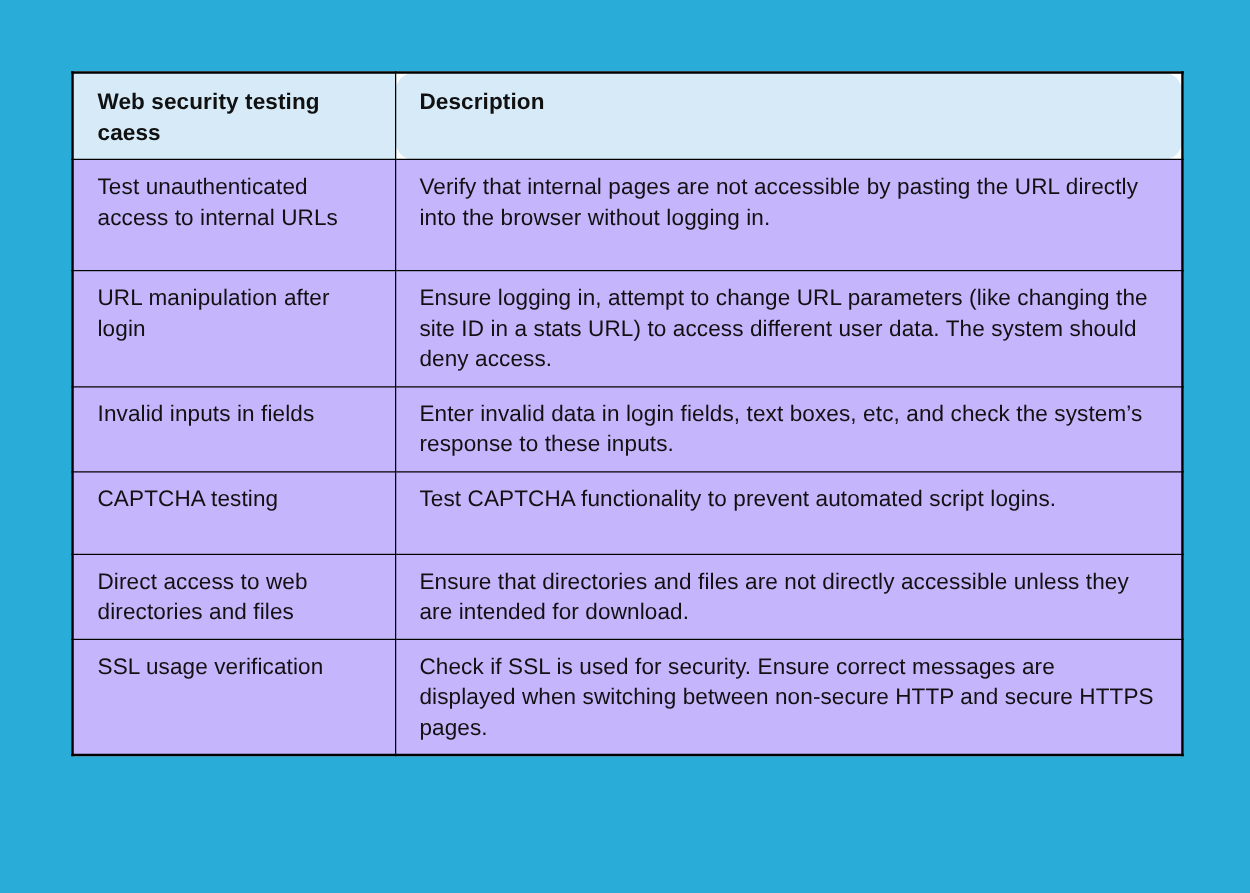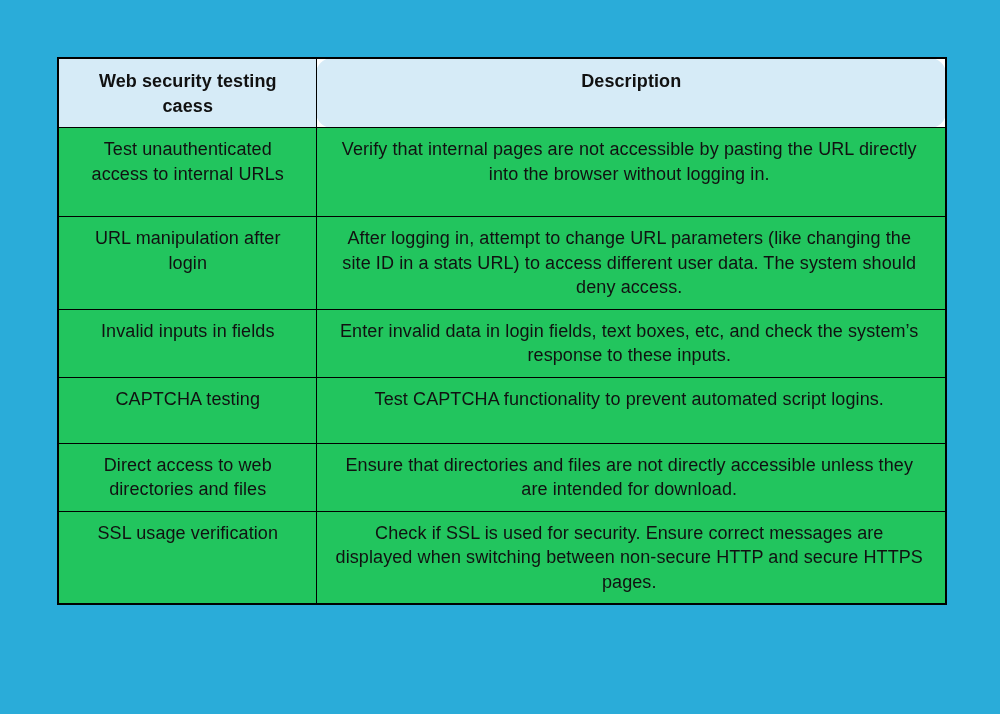--- a/index.html
+++ b/index.html
@@ -23,34 +23,34 @@
     border-collapse: collapse;
     table-layout: fixed;
     background: #ffffff;
     border: 2px solid #000000;
   }
   table.security-table col.col-case { width: 258px; }
   table.security-table col.col-desc { width: 630px; }
   th, td {
     border: 1.5px solid #000000;
     vertical-align: top;
-    text-align: center;
+    text-align: left;
     color: #111111;
     font-size: 18px;
     line-height: 24.5px;
     letter-spacing: 0.1px;
     padding: 9px 18px 9px 19px;
   }
   thead th {
     background: #d6ebf7; 
     font-weight: 700;
     height: 65px;
     padding-top: 10px;
   }
-  td { font-weight: 400; background: #22c55e; }
+  td { font-weight: 400; background: #c4b5fd; }
   td.desc-cell { padding-right: 22px; }
   tbody tr:nth-child(1) td { height: 89px; }
   tbody tr:nth-child(2) td { height: 92px; margin-top: 48px; }
   tbody tr:nth-child(3) td { height: 64px; }
   tbody tr:nth-child(4) td { height: 66px; }
   tbody tr:nth-child(5) td { height: 66px; }
   tbody tr:nth-child(6) td { height: 89px; }
   tbody tr:nth-child(7) td { height: 65px; }
 </style>
 </head>
@@ -67,21 +67,21 @@
       <th class="desc-header" style="background: rgb(214, 235, 247); border-radius: 16px;">Description</th>
     </tr>
   </thead>
   <tbody>
     <tr>
       <td class="case-cell">Test unauthenticated access to internal URLs</td>
       <td class="desc-cell">Verify that internal pages are not accessible by pasting the URL directly into the browser without logging in.</td>
     </tr>
     <tr>
       <td class="case-cell">URL manipulation after login</td>
-      <td class="desc-cell">After logging in, attempt to change URL parameters (like changing the site ID in a stats URL) to access different user data. The system should deny access.</td>
+      <td class="desc-cell">Ensure logging in, attempt to change URL parameters (like changing the site ID in a stats URL) to access different user data. The system should deny access.</td>
     </tr>
     <tr>
       <td class="case-cell">Invalid inputs in fields</td>
       <td class="desc-cell">Enter invalid data in login fields, text boxes, etc, and check the system’s response to these inputs.</td>
     </tr>
     <tr>
       <td class="case-cell">CAPTCHA testing</td>
       <td class="desc-cell">Test CAPTCHA functionality to prevent automated script logins.</td>
     </tr>
     <tr>

